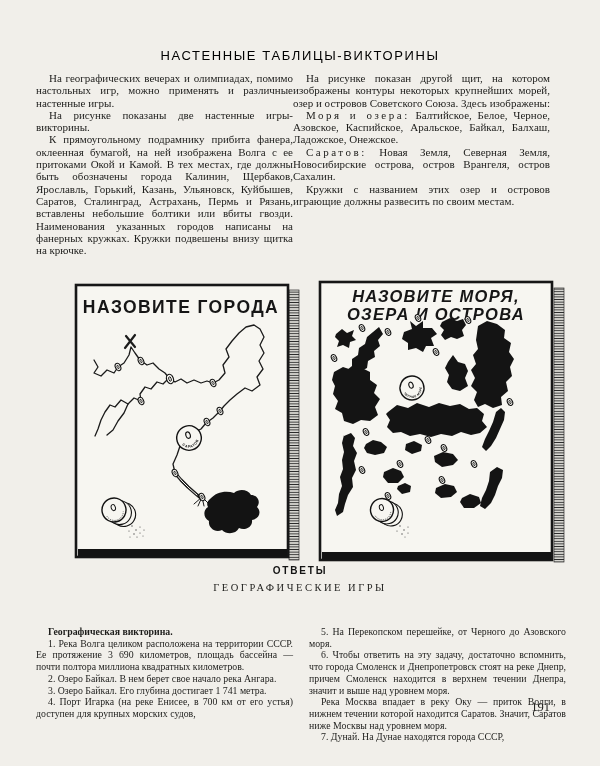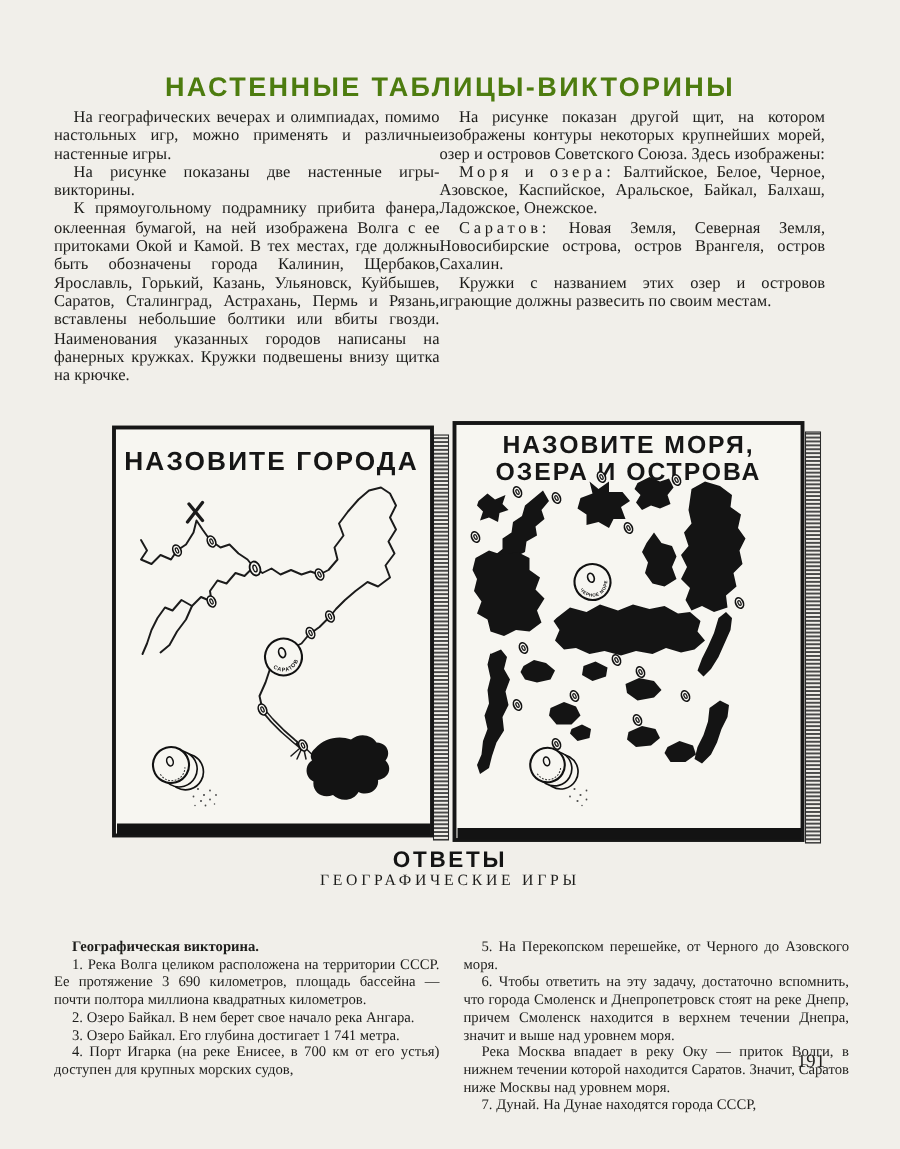--- a/index.html
+++ b/index.html
@@ -1,30 +1,30 @@
 <!DOCTYPE html>
 <html><head>
 <meta charset="utf-8">
 <style>
   html,body{margin:0;padding:0;background:#e8e6e2;}
   .page{position:relative;width:600px;height:766px;background:#f1efea;overflow:hidden;
         font-family:"Liberation Serif",serif;color:#1d1d1b;}
   .main-title{position:absolute;top:48px;left:0;width:100%;text-align:center;
-        font-family:"Liberation Sans",sans-serif;font-weight:700;font-size:18px;
-        letter-spacing:1.6px;color:#4d7c0f;white-space:nowrap;}
+        font-family:"Liberation Sans",sans-serif;font-weight:400;font-size:13px;
+        letter-spacing:1.6px;color:#000000;white-space:nowrap;}
   .intro{position:absolute;top:72px;left:36px;width:530px;display:flex;gap:0;}
   .col{width:257px;font-size:11px;line-height:12.3px;text-align:justify;}
   .col p{margin:0;text-indent:13px;}
   .spaced{letter-spacing:2.5px;}
   .board{position:absolute;}
   .board-left{left:74px;top:283px;}
-  .board-right{left:301px;top:280px;}
+  .board-right{left:318px;top:280px;font-style:italic;}
   .board svg text{font-family:"Liberation Sans",sans-serif;}
   .answers-heading{position:absolute;top:565px;left:0;width:100%;text-align:center;
-        font-family:"Liberation Sans",sans-serif;font-weight:700;font-size:15px;
+        font-family:"Liberation Sans",sans-serif;font-weight:700;font-size:10px;
         letter-spacing:1.8px;color:#141414;}
   .answers-subheading{position:absolute;top:582px;left:0;width:100%;text-align:center;
         font-size:10.5px;letter-spacing:2.5px;}
   .answers{position:absolute;top:602px;left:36px;width:530px;display:flex;gap:16px;
         font-size:9.8px;line-height:11.7px;}
   .acol{width:257px;text-align:justify;margin-top:24px;}
   .acol p{margin:0;text-indent:12px;}
   .quiz-title{font-weight:700;}
   .page-number{position:absolute;top:700px;right:50px;font-size:12.5px;text-align:center;}
 </style>

